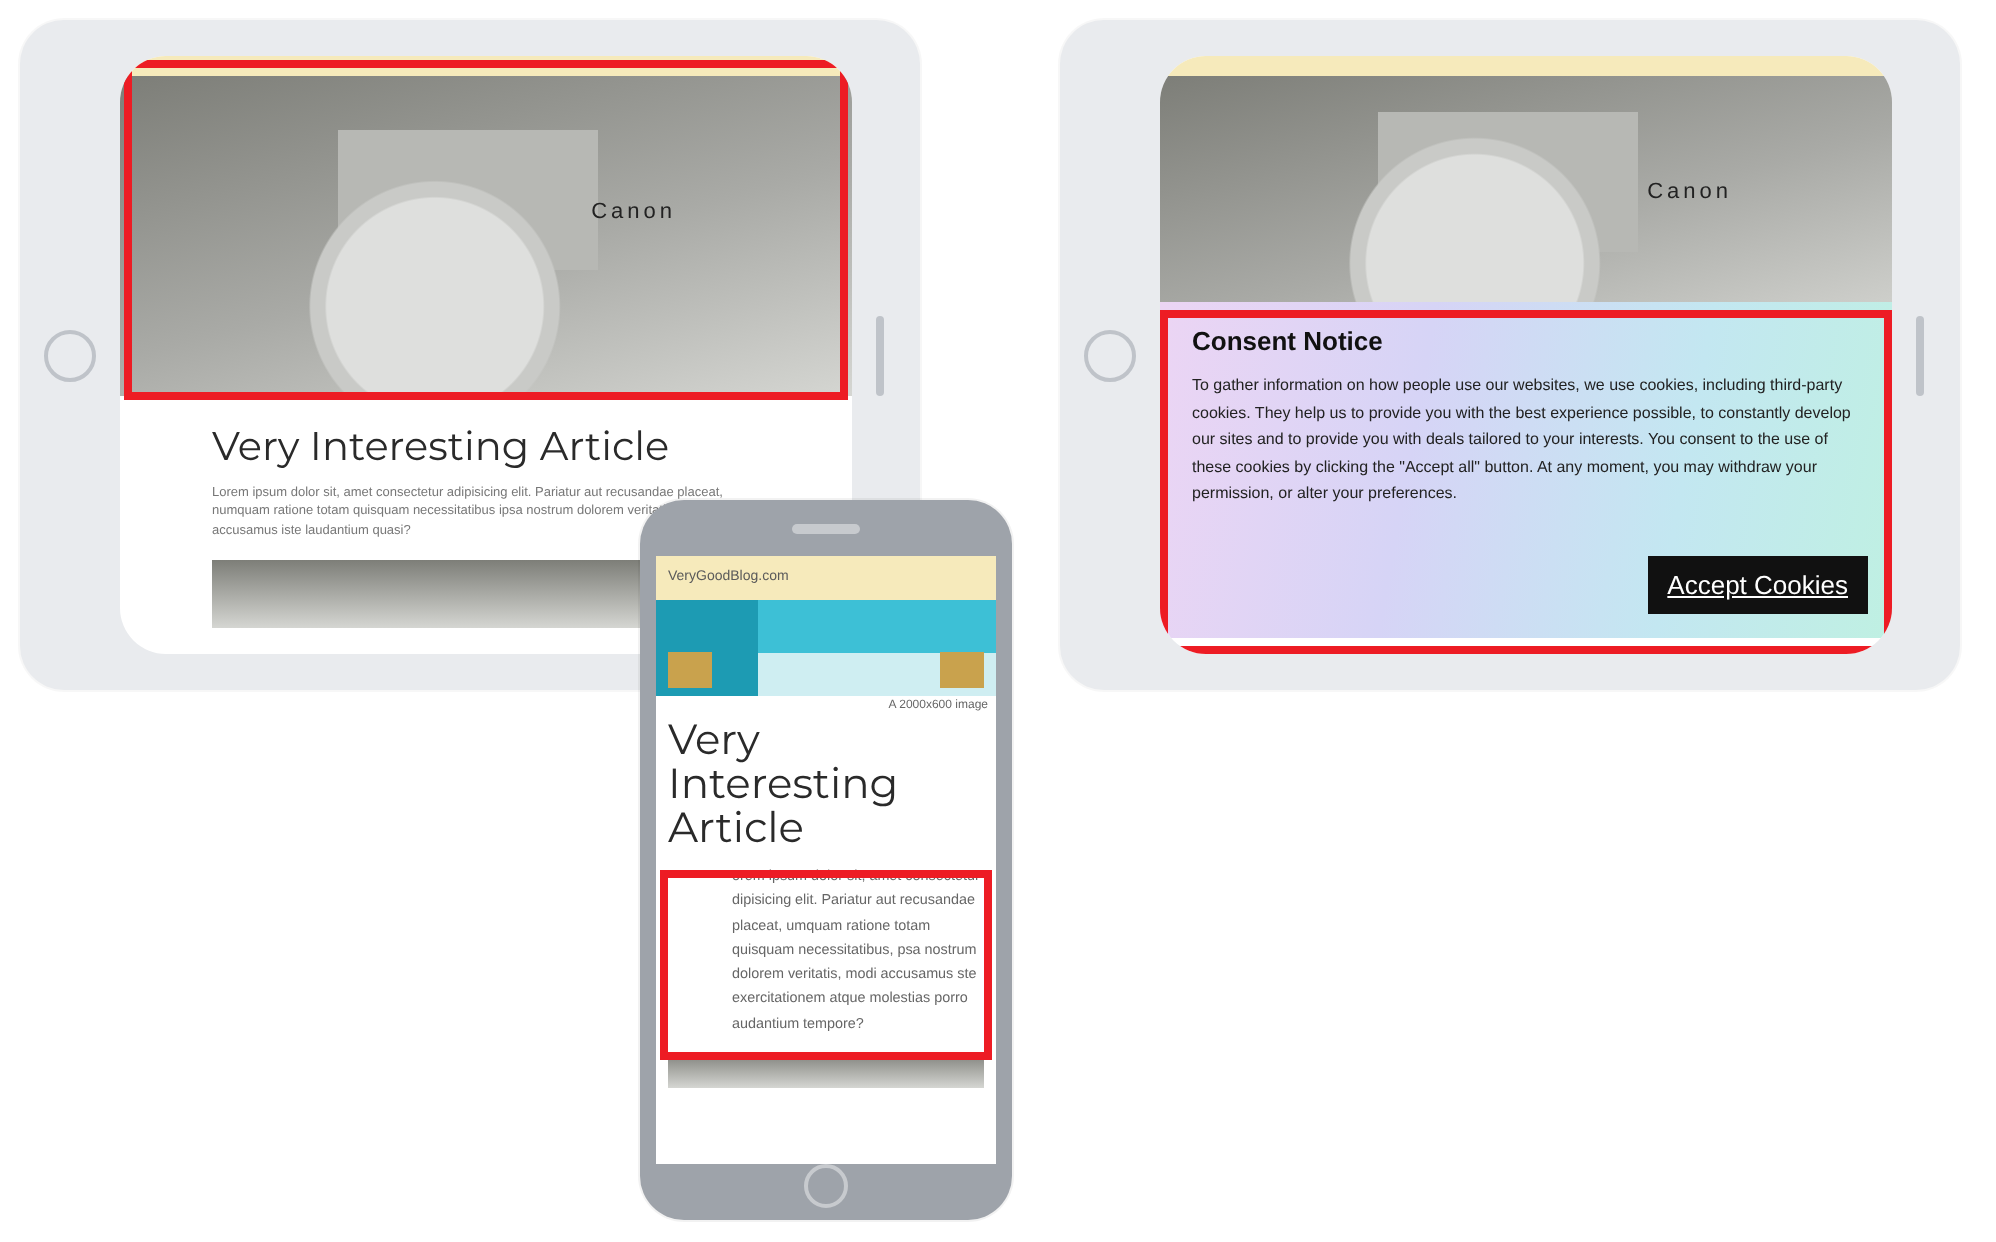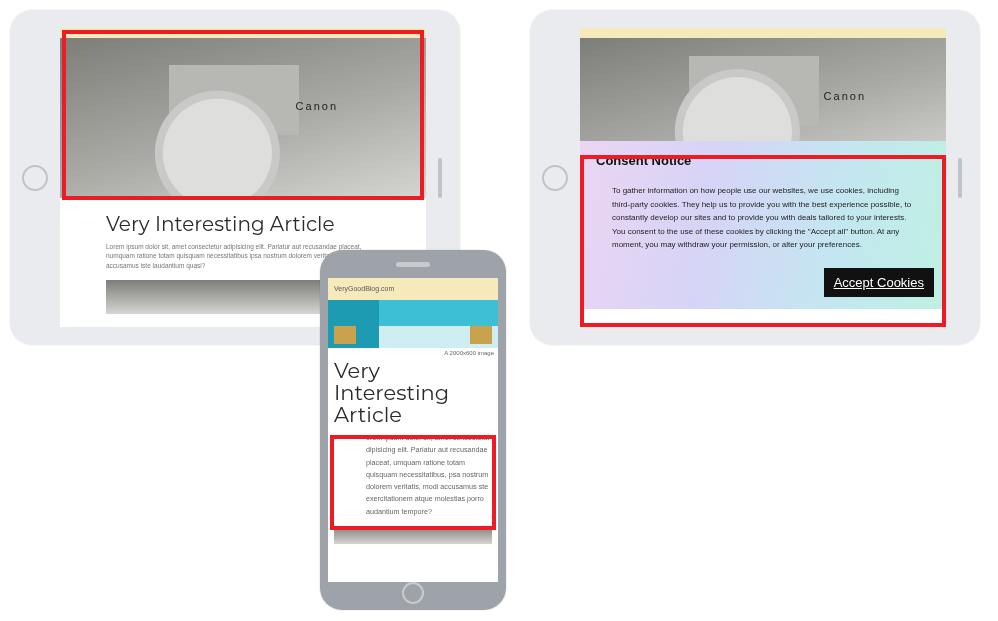--- a/index.html
+++ b/index.html
@@ -44,20 +44,21 @@
     background: #bfc3c9;
     border-radius: 3px;
     transform: translateY(-50%);
   }
   .tablet .screen {
     width: 100%;
     height: 100%;
     background: #fff;
     position: relative;
     overflow: hidden;
+    border-radius: 23px;
   }
 
   
   .phone {
     position: absolute;
     width: 186px;
     height: 360px;
     background: #9ea3aa;
     border-radius: 22px;
     padding: 28px 8px 28px 8px;
@@ -191,33 +192,33 @@
   }
   .p-sub-img {
     margin: 8px 6px 0;
     height: 18px;
     background: linear-gradient(#7d7e78, #d5d6d2);
   }
 
   
   .consent {
     position: absolute;
-    left: 0; right: 0; bottom: 18px;
+    left: 0; right: 0; bottom: 8px;
     height: 168px;
     padding: 12px 16px 12px 16px;
     background: linear-gradient(100deg, #ecd5f4 0%, #d6d4f6 35%, #c3e7f1 70%, #bff0e2 100%);
   }
   .consent h3 {
     margin: 0 0 8px;
     font-size: 13px;
     font-weight: 700;
     color: #111;
   }
   .consent p {
-    margin: 16px;
+    margin: 0;
     font-size: 8px;
     line-height: 1.7;
     color: #222;
   }
   .accept-btn {
     position: absolute;
     right: 12px;
     bottom: 12px;
     background: #111;
     color: #fff;

